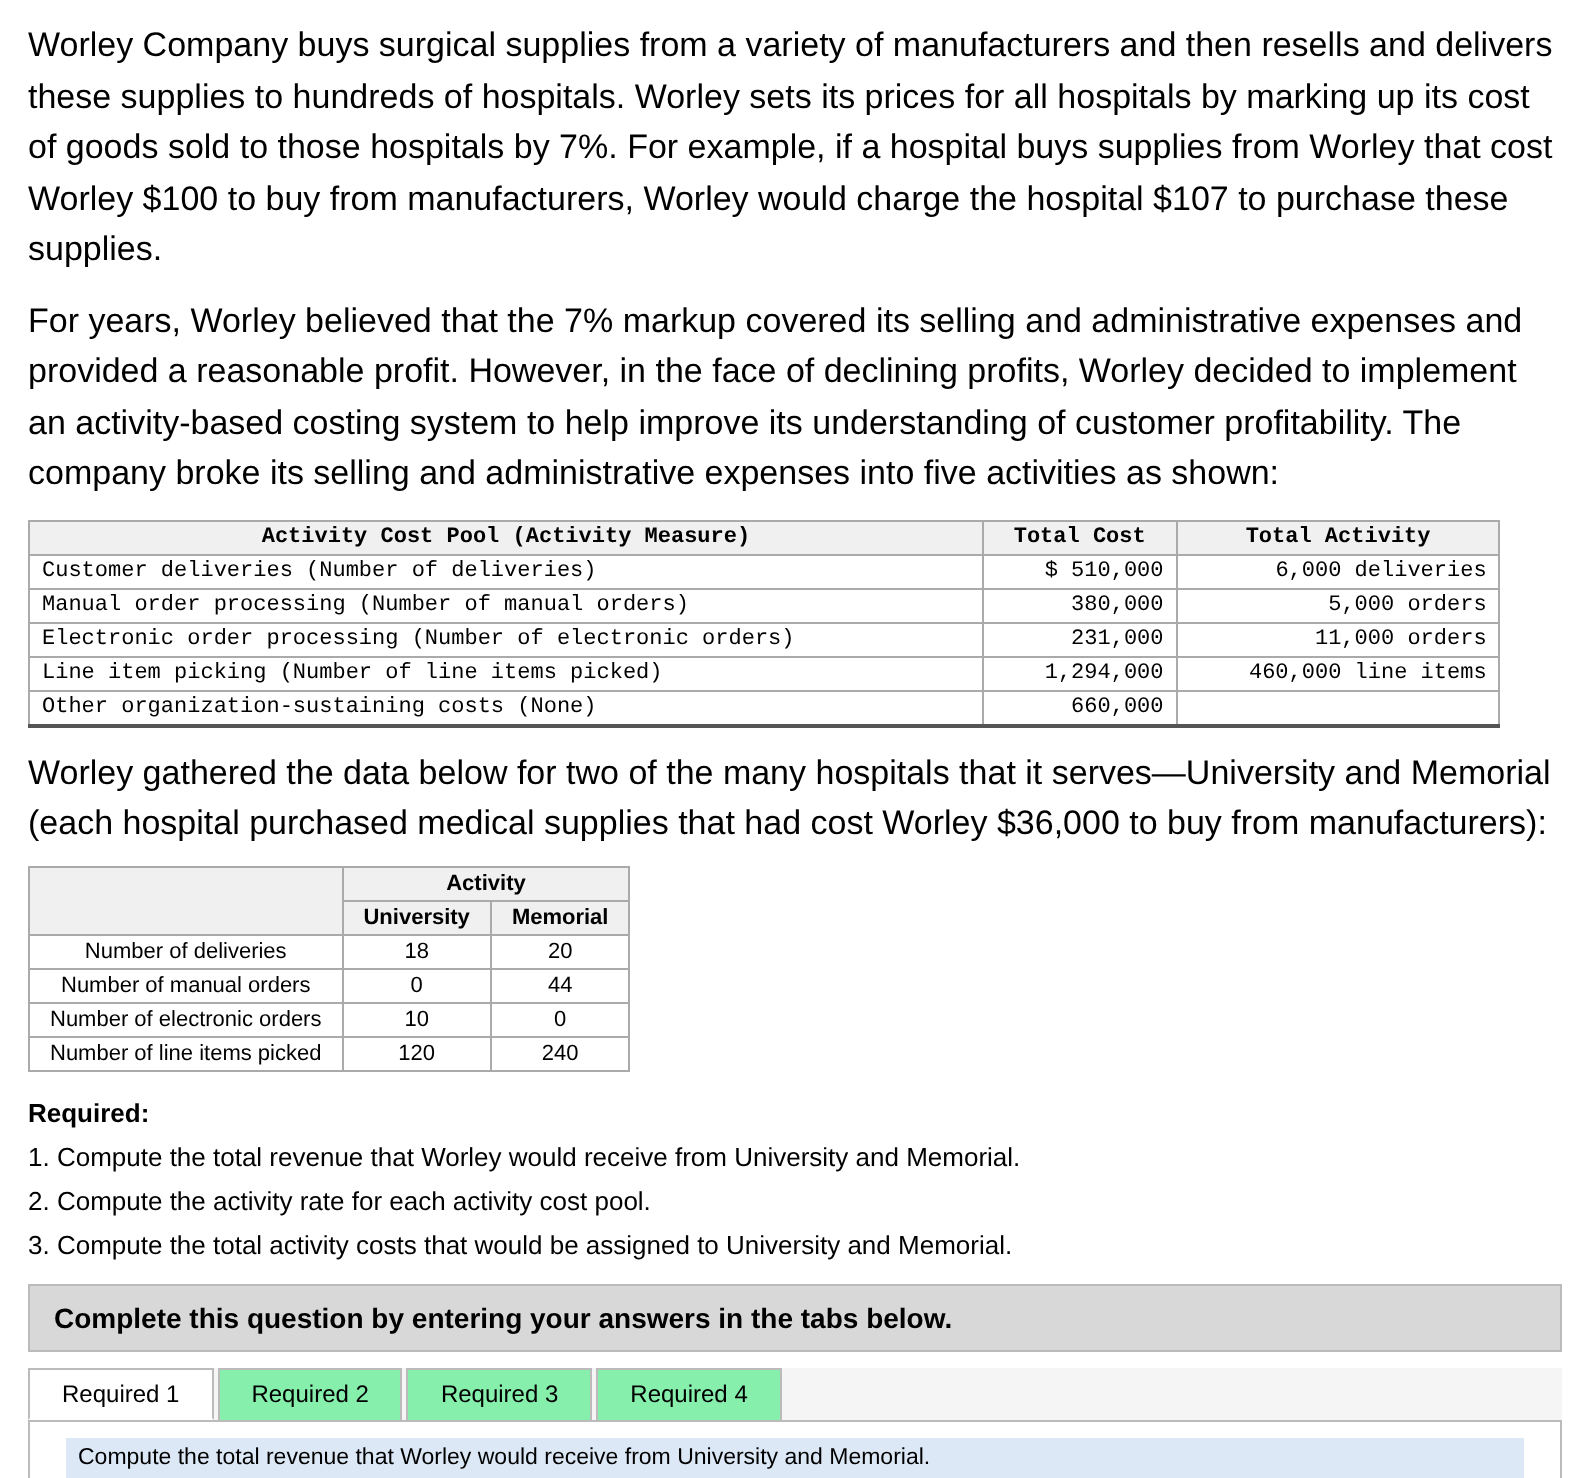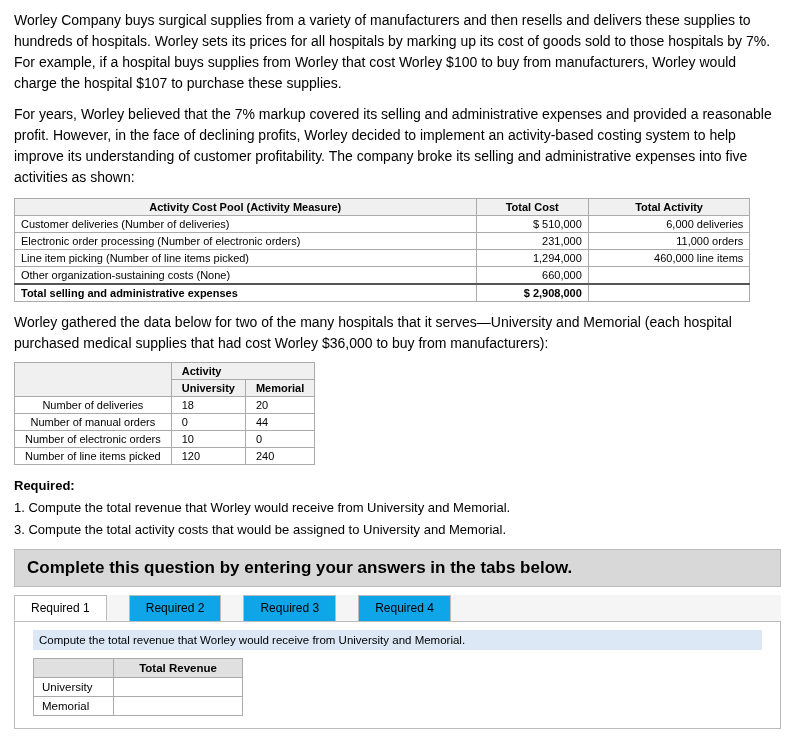--- a/index.html
+++ b/index.html
@@ -6,32 +6,33 @@
     body {
       font-family: Arial, sans-serif;
       font-size: 12px;
       background: #fff;
       color: #000;
       width: 795px;
       min-height: 739px;
       padding: 10px 14px;
     }
     .intro-text {
-      font-size: 14px;
+      font-size: 17px;
       line-height: 1.5;
       margin-bottom: 10px;
     }
     .section-gap { margin-bottom: 10px; }
 
     
     .cost-table {
       border-collapse: collapse;
       width: 96%;
       margin: 8px 0 10px 0;
       font-size: 11px;
+      font-family: Liberation Mono, monospace;
     }
     .cost-table th, .cost-table td {
       border: 1px solid #aaa;
       padding: 2px 6px;
     }
     .cost-table th {
       background: #f0f0f0;
       font-weight: bold;
     }
     .cost-table .col-right {
@@ -50,21 +51,21 @@
       margin-bottom: 8px;
     }
     .activity-table {
       border-collapse: collapse;
       font-size: 11px;
       margin: 6px 0 6px 0;
     }
     .activity-table th, .activity-table td {
       border: 1px solid #aaa;
       padding: 2px 10px;
-      text-align: left;
+      text-align: center;
     }
     .activity-table th {
       background: #f0f0f0;
     }
     .activity-table td:first-child {
       text-align: center;
     }
     .activity-table th:first-child {
       text-align: left;
     }
@@ -81,38 +82,37 @@
     }
     .required-section .req-bold {
       font-weight: bold;
     }
 
     
     .complete-box {
       background: #d8d8d8;
       border: 1px solid #bbb;
       padding: 8px 12px;
-      font-size: 17px;
+      font-size: 14px;
       font-weight: bold;
       margin-bottom: 0;
     }
 
     
     .tabs-container {
       display: flex;
       border-bottom: 1px solid #bbb;
       margin-top: 8px;
       background: #f5f5f5;
-      gap: 20px;
     }
     .tab {
       padding: 5px 16px;
       border: 1px solid #bbb;
       border-bottom: none;
-      background: #0ea5e9;
+      background: #86efac;
       cursor: pointer;
       font-size: 12px;
       margin-right: 2px;
       color: #000;
     }
     .tab.active {
       background: #fff;
       border-bottom: 1px solid #fff;
       font-weight: normal;
     }
@@ -203,37 +203,37 @@
       <th>Total Activity</th>
     </tr>
   </thead>
   <tbody id="cost-table-body">
   <tr>
         <td>Customer deliveries (Number of deliveries)</td>
         <td class="col-right">$ 510,000</td>
         <td class="col-right">6,000 deliveries</td>
       </tr>
       <tr>
+        <td>Manual order processing (Number of manual orders)</td>
+        <td class="col-right">380,000</td>
+        <td class="col-right">5,000 orders</td>
+      </tr>
+      <tr>
         <td>Electronic order processing (Number of electronic orders)</td>
         <td class="col-right">231,000</td>
         <td class="col-right">11,000 orders</td>
       </tr>
       <tr>
         <td>Line item picking (Number of line items picked)</td>
         <td class="col-right">1,294,000</td>
         <td class="col-right">460,000 line items</td>
       </tr>
       <tr class="underline-row">
         <td>Other organization-sustaining costs (None)</td>
         <td class="col-right">660,000</td>
-        <td class="col-right"></td>
-      </tr>
-      <tr class="total-row">
-        <td>Total selling and administrative expenses</td>
-        <td class="col-right">$ 2,908,000</td>
         <td class="col-right"></td>
       </tr>
     </tbody>
 </table>
 
 <div class="intro-text section-gap activity-section">
   <span>Worley gathered the data below for two of the many hospitals that it serves—University and Memorial (each hospital purchased medical supplies that had cost Worley $36,000 to buy from manufacturers):</span>
 </div>
 
 <table class="activity-table">
@@ -268,20 +268,21 @@
         <td>120</td>
         <td>240</td>
       </tr>
     </tbody>
 </table>
 
 <div class="required-section">
   <div><span class="req-bold">Required:</span></div>
   <div id="required-items">
       <div>1. Compute the total revenue that Worley would receive from University and Memorial.</div>
+      <div>2. Compute the activity rate for each activity cost pool.</div>
       <div>3. Compute the total activity costs that would be assigned to University and Memorial.</div>
     </div>
 </div>
 
 <div class="complete-box">
   <span>Complete this question by entering your answers in the tabs below.</span>
 </div>
 
 <div class="tabs-container" id="tabs-bar">
 <div class="tab active">Required 1</div>

